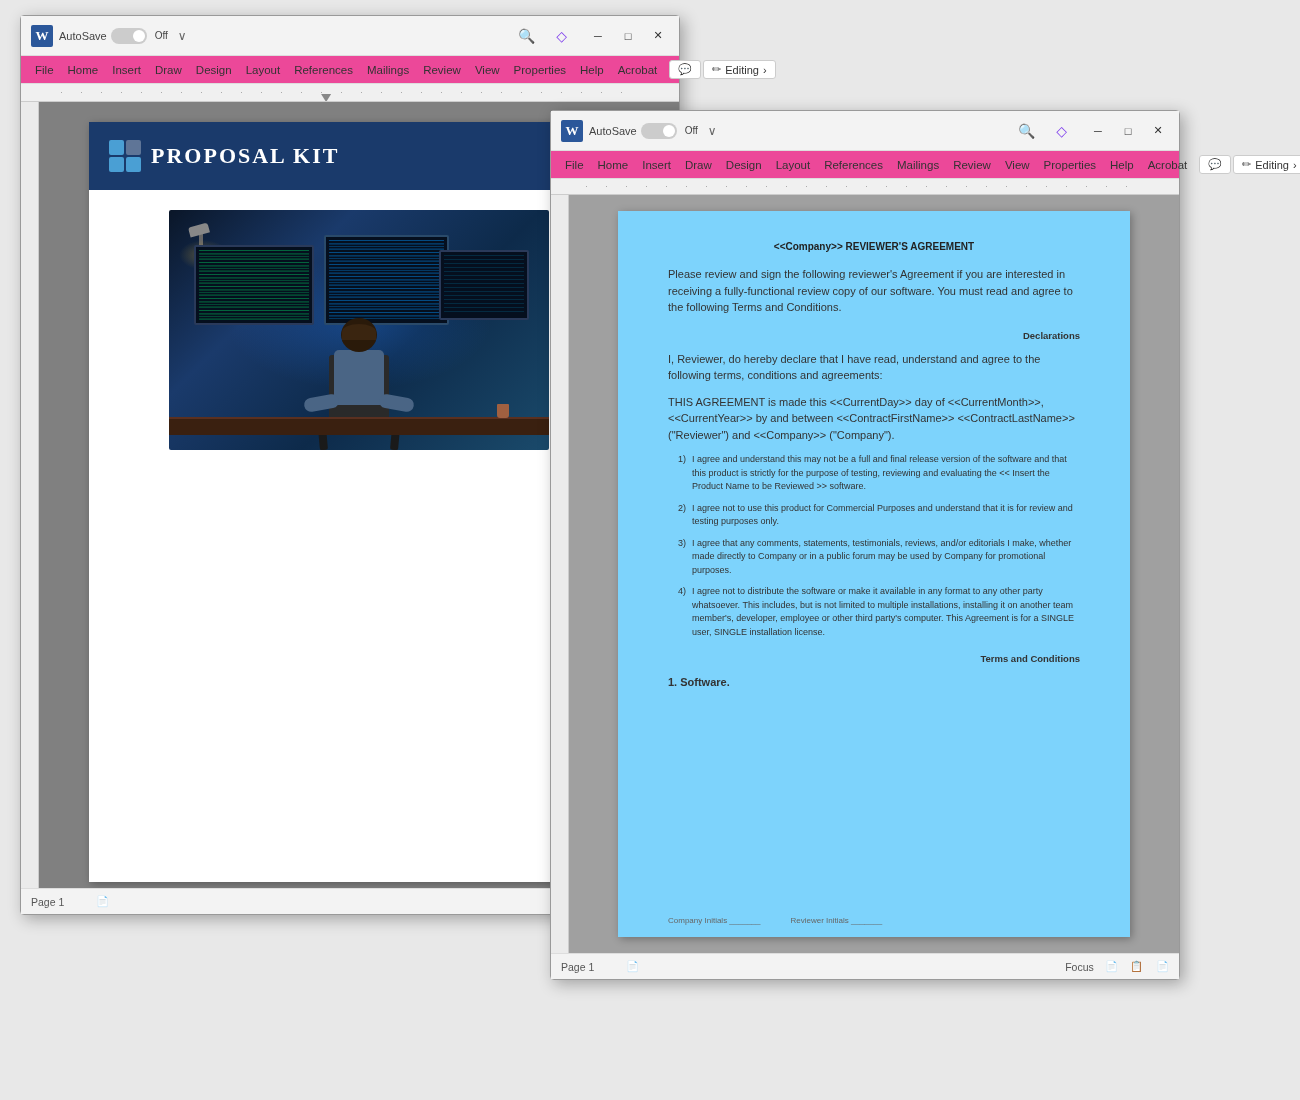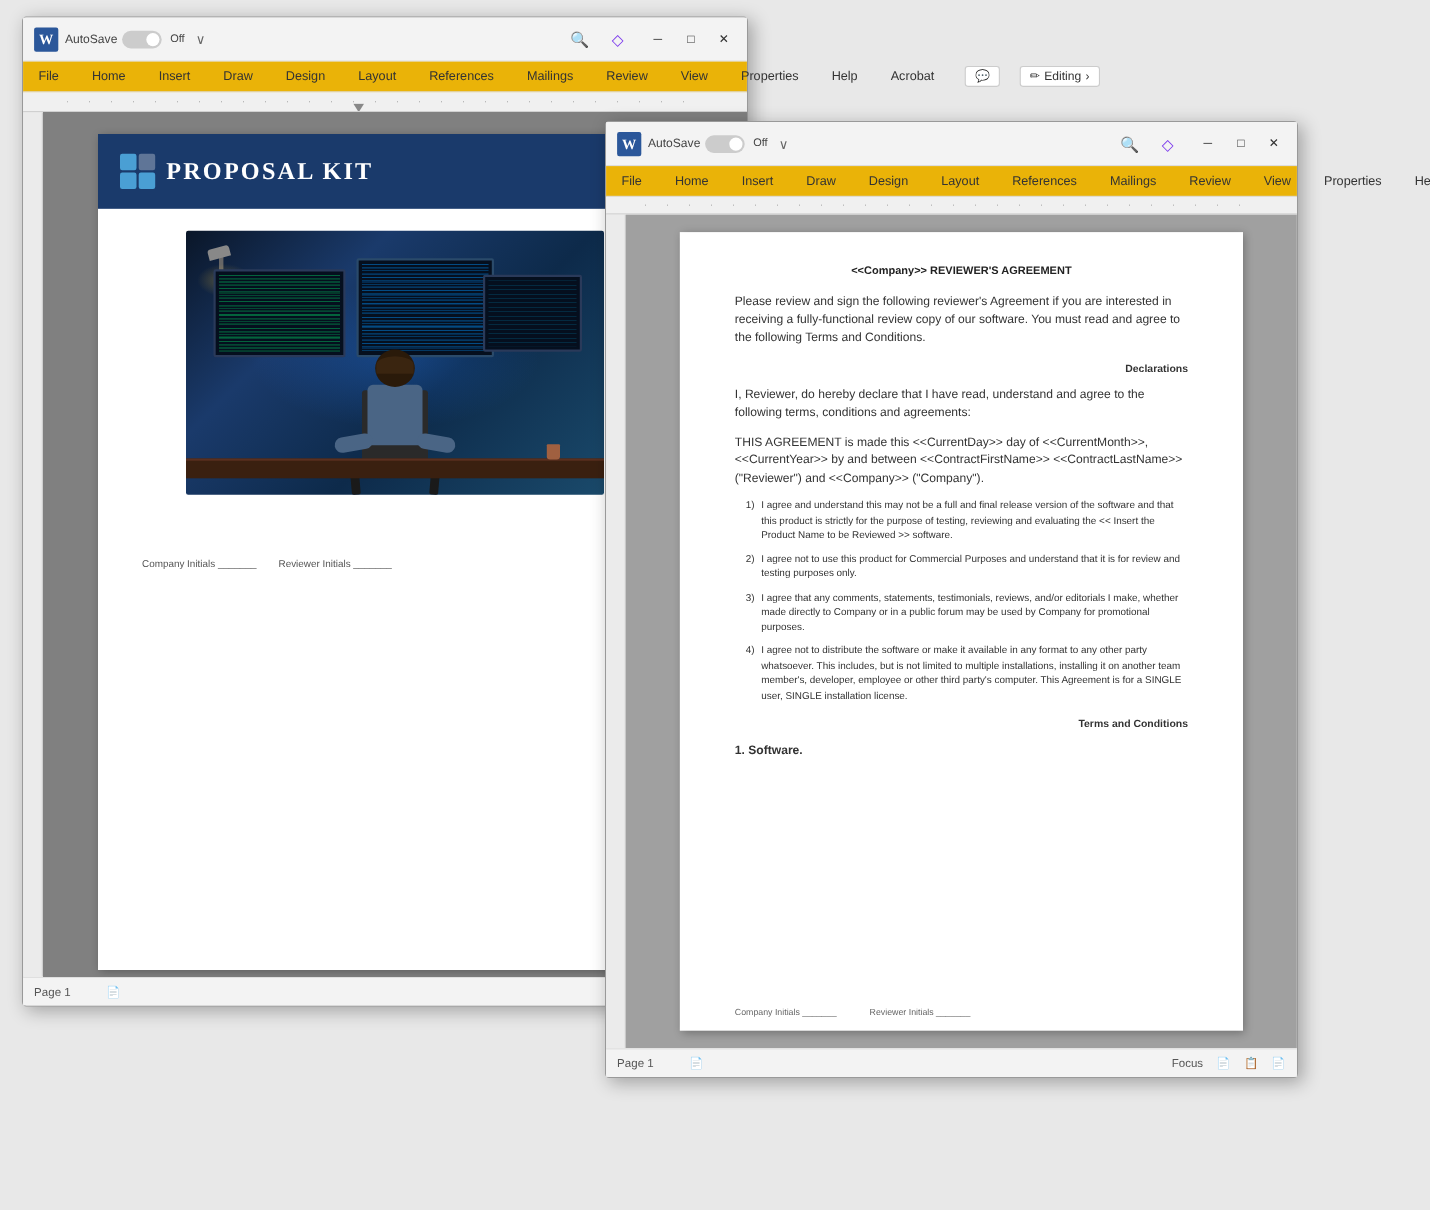--- a/index.html
+++ b/index.html
@@ -115,25 +115,25 @@
       color: #333;
       cursor: pointer;
       border-radius: 3px;
     }
 
     
     .menu-bar {
       display: flex;
       align-items: center;
       padding: 2px 8px;
-      background: #eab308;
+      background: #ec4899;
       border-bottom: 1px solid #ddd;
       height: 28px;
       flex-shrink: 0;
-      gap: 18px;
+      gap: 2px;
     }
     .menu-item {
       padding: 2px 6px;
       font-size: 11.5px;
       color: #333;
       cursor: pointer;
       border-radius: 3px;
     }
 
     .editing-btn {
@@ -381,21 +381,21 @@
     .doc-area-front {
       flex: 1;
       background: #a0a0a0;
       overflow: auto;
       display: flex;
       justify-content: center;
       padding: 16px 0;
     }
 
     .page-front {
-      background: #ffffff;
+      background: #7dd3fc;
       width: 512px;
       min-height: 720px;
       box-shadow: 2px 2px 8px rgba(0,0,0,0.3);
       padding: 30px 50px;
       position: relative;
     }
 
     .doc-title-center {
       text-align: center;
       font-size: 10px;
@@ -578,25 +578,20 @@
               <div style="position:absolute;bottom:0;left:60px;width:8px;height:22px;background:#1a1a1a;border-radius:2px;transform:rotate(-5deg);"></div>
               <div style="position:absolute;bottom:0;right:60px;width:8px;height:22px;background:#1a1a1a;border-radius:2px;transform:rotate(5deg);"></div>
             </div>
 
             <div style="position:absolute;bottom:15px;left:0;right:0;height:18px;background:#3a2010;border-top:2px solid #5a3020;"></div>
 
             <div style="position:absolute;bottom:32px;right:40px;width:12px;height:14px;background:#a06040;border-radius:1px 1px 3px 3px;"></div>
           </div>
         </div>
 
-        <div class="page-footer" style="margin-top: 30px;">
-          <span>Company Initials _______</span>
-          &nbsp;&nbsp;&nbsp;&nbsp;&nbsp;&nbsp;
-          <span>Reviewer Initials _______</span>
-        </div>
       </div>
     </div>
   </div>
 
   <div class="status-bar">
     <span>Page 1</span>
     <span>📄</span>
     <div class="status-right">
       <span>Focus</span>
       <span>📄</span>

